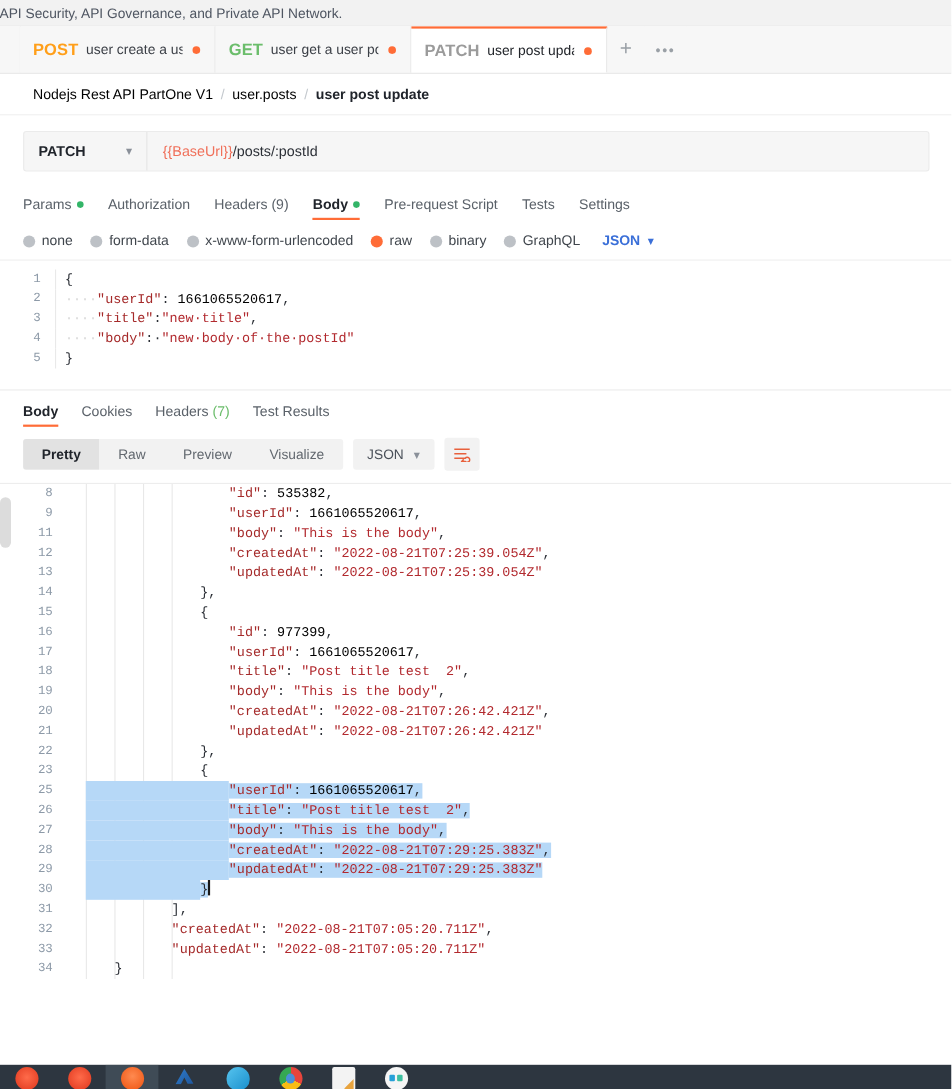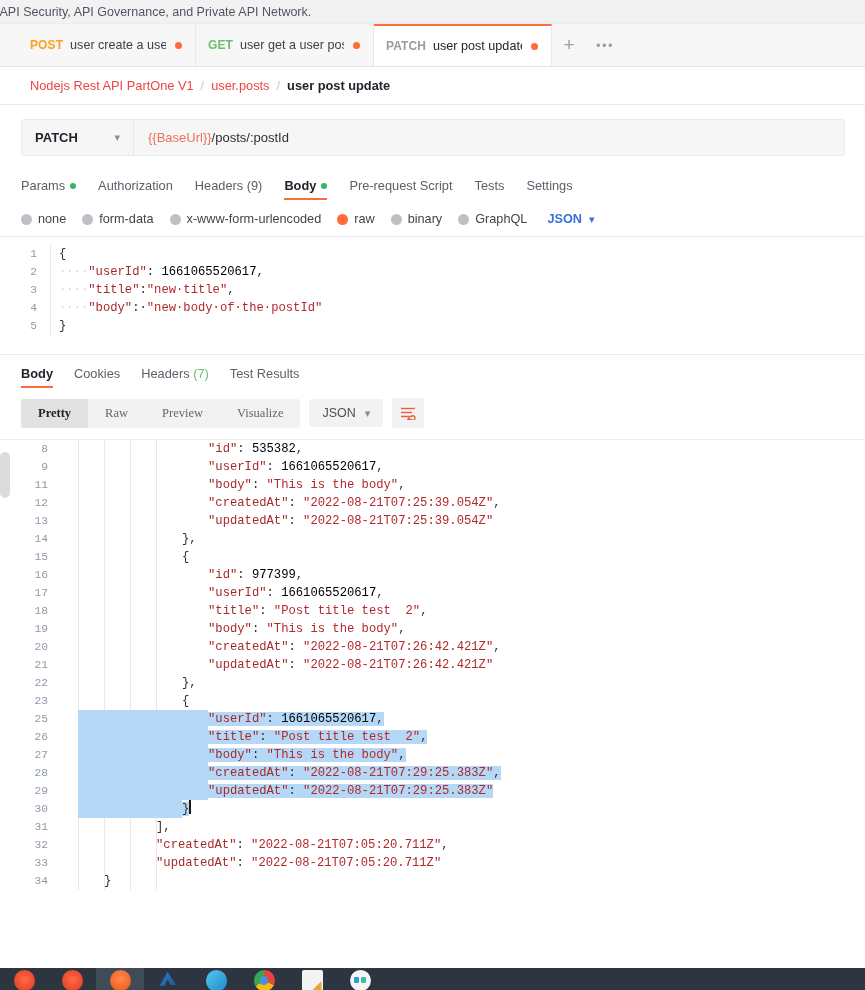--- a/index.html
+++ b/index.html
@@ -42,21 +42,21 @@
     background:#f7f7f7;
     border-right:1px solid #e8e8e8;
     white-space:nowrap; position:relative; cursor:pointer;
     max-width: 178px;
   }
   .tab:first-of-type { margin-left:18px; }
   .tab.active {
     background:#ffffff;
     border-top:2px solid #ff6c37;
   }
-  .tab-method { font-size:12px; font-weight:700; letter-spacing:.1px; }
+  .tab-method { font-size:15px; font-weight:700; letter-spacing:.1px; }
   .tab-method.post { color:#ff9f1a; }
   .tab-method.get { color:#6bbd6b; }
   .tab-method.patch { color:#9b9b9b; }
   .tab-label {
     font-size:12.6px; color:#3b3f46;
     overflow:hidden; text-overflow:clip; white-space:nowrap;
     max-width:118px;
   }
   .tab.active .tab-label { color:#22252a; }
   .tab-dot { width:7px; height:7px; border-radius:50%; background:#ff6c37; flex:none; margin-left:2px;}
@@ -68,21 +68,21 @@
   .tab-more { font-size:13px; letter-spacing:1.5px; width:38px;}
   .tabstrip-filler { flex:1; background:#f7f7f7; border-bottom:1px solid transparent;}
 
   
   .breadcrumb-row {
     height:38px; display:flex; align-items:center;
     padding-left:30px; background:#fff;
     border-bottom:1px solid #ebebeb;
     font-size:12.8px;
   }
-  .crumb { color:#ef4444; }
+  .crumb { color:#000000; }
   .crumb.current { color:#20242b; font-weight:600; }
   .crumb-sep { color:#c3c8cd; margin:0 7px; }
 
   
   .url-row { padding:14px 20px 10px 21px; background:#fff;}
   .url-bar {
     display:flex; align-items:stretch; height:37px;
     background:#f6f6f6; border:1px solid #ebebeb; border-radius:3px;
   }
   .method-select {
@@ -159,21 +159,21 @@
   }
   .resp-tab.active { color:#20242b; font-weight:600;}
   .resp-tab.active::after{
     content:""; position:absolute; left:0; right:0; bottom:0; height:2px; background:#ff6c37;
   }
   .hdrcount { color:#6bbd6b; }
 
   .resp-toolbar { display:flex; align-items:center; gap:9px; padding:10px 21px 11px 21px;}
   .segbtns { display:flex; background:#f2f2f2; border-radius:3px; overflow:hidden;}
   .segbtn {
-    padding:7px 17px; font-size:12.5px; color:#62686f; cursor:pointer; white-space:nowrap;font-family:Liberation Serif, serif;
+    padding:7px 17px; font-size:12.5px; color:#62686f; cursor:pointer; white-space:nowrap;
   }
   .segbtn.active { background:#e2e2e2; color:#20242b; font-weight:600;}
   .fmt-select {
     display:flex; align-items:center; gap:9px;
     background:#f2f2f2; border-radius:3px; padding:7px 13px;
     font-size:12.5px; color:#4a5059; cursor:pointer;
   }
   .wrap-btn {
     background:#f2f2f2; border-radius:3px; width:32px; height:30px;
     display:flex; align-items:center; justify-content:center; cursor:pointer;

